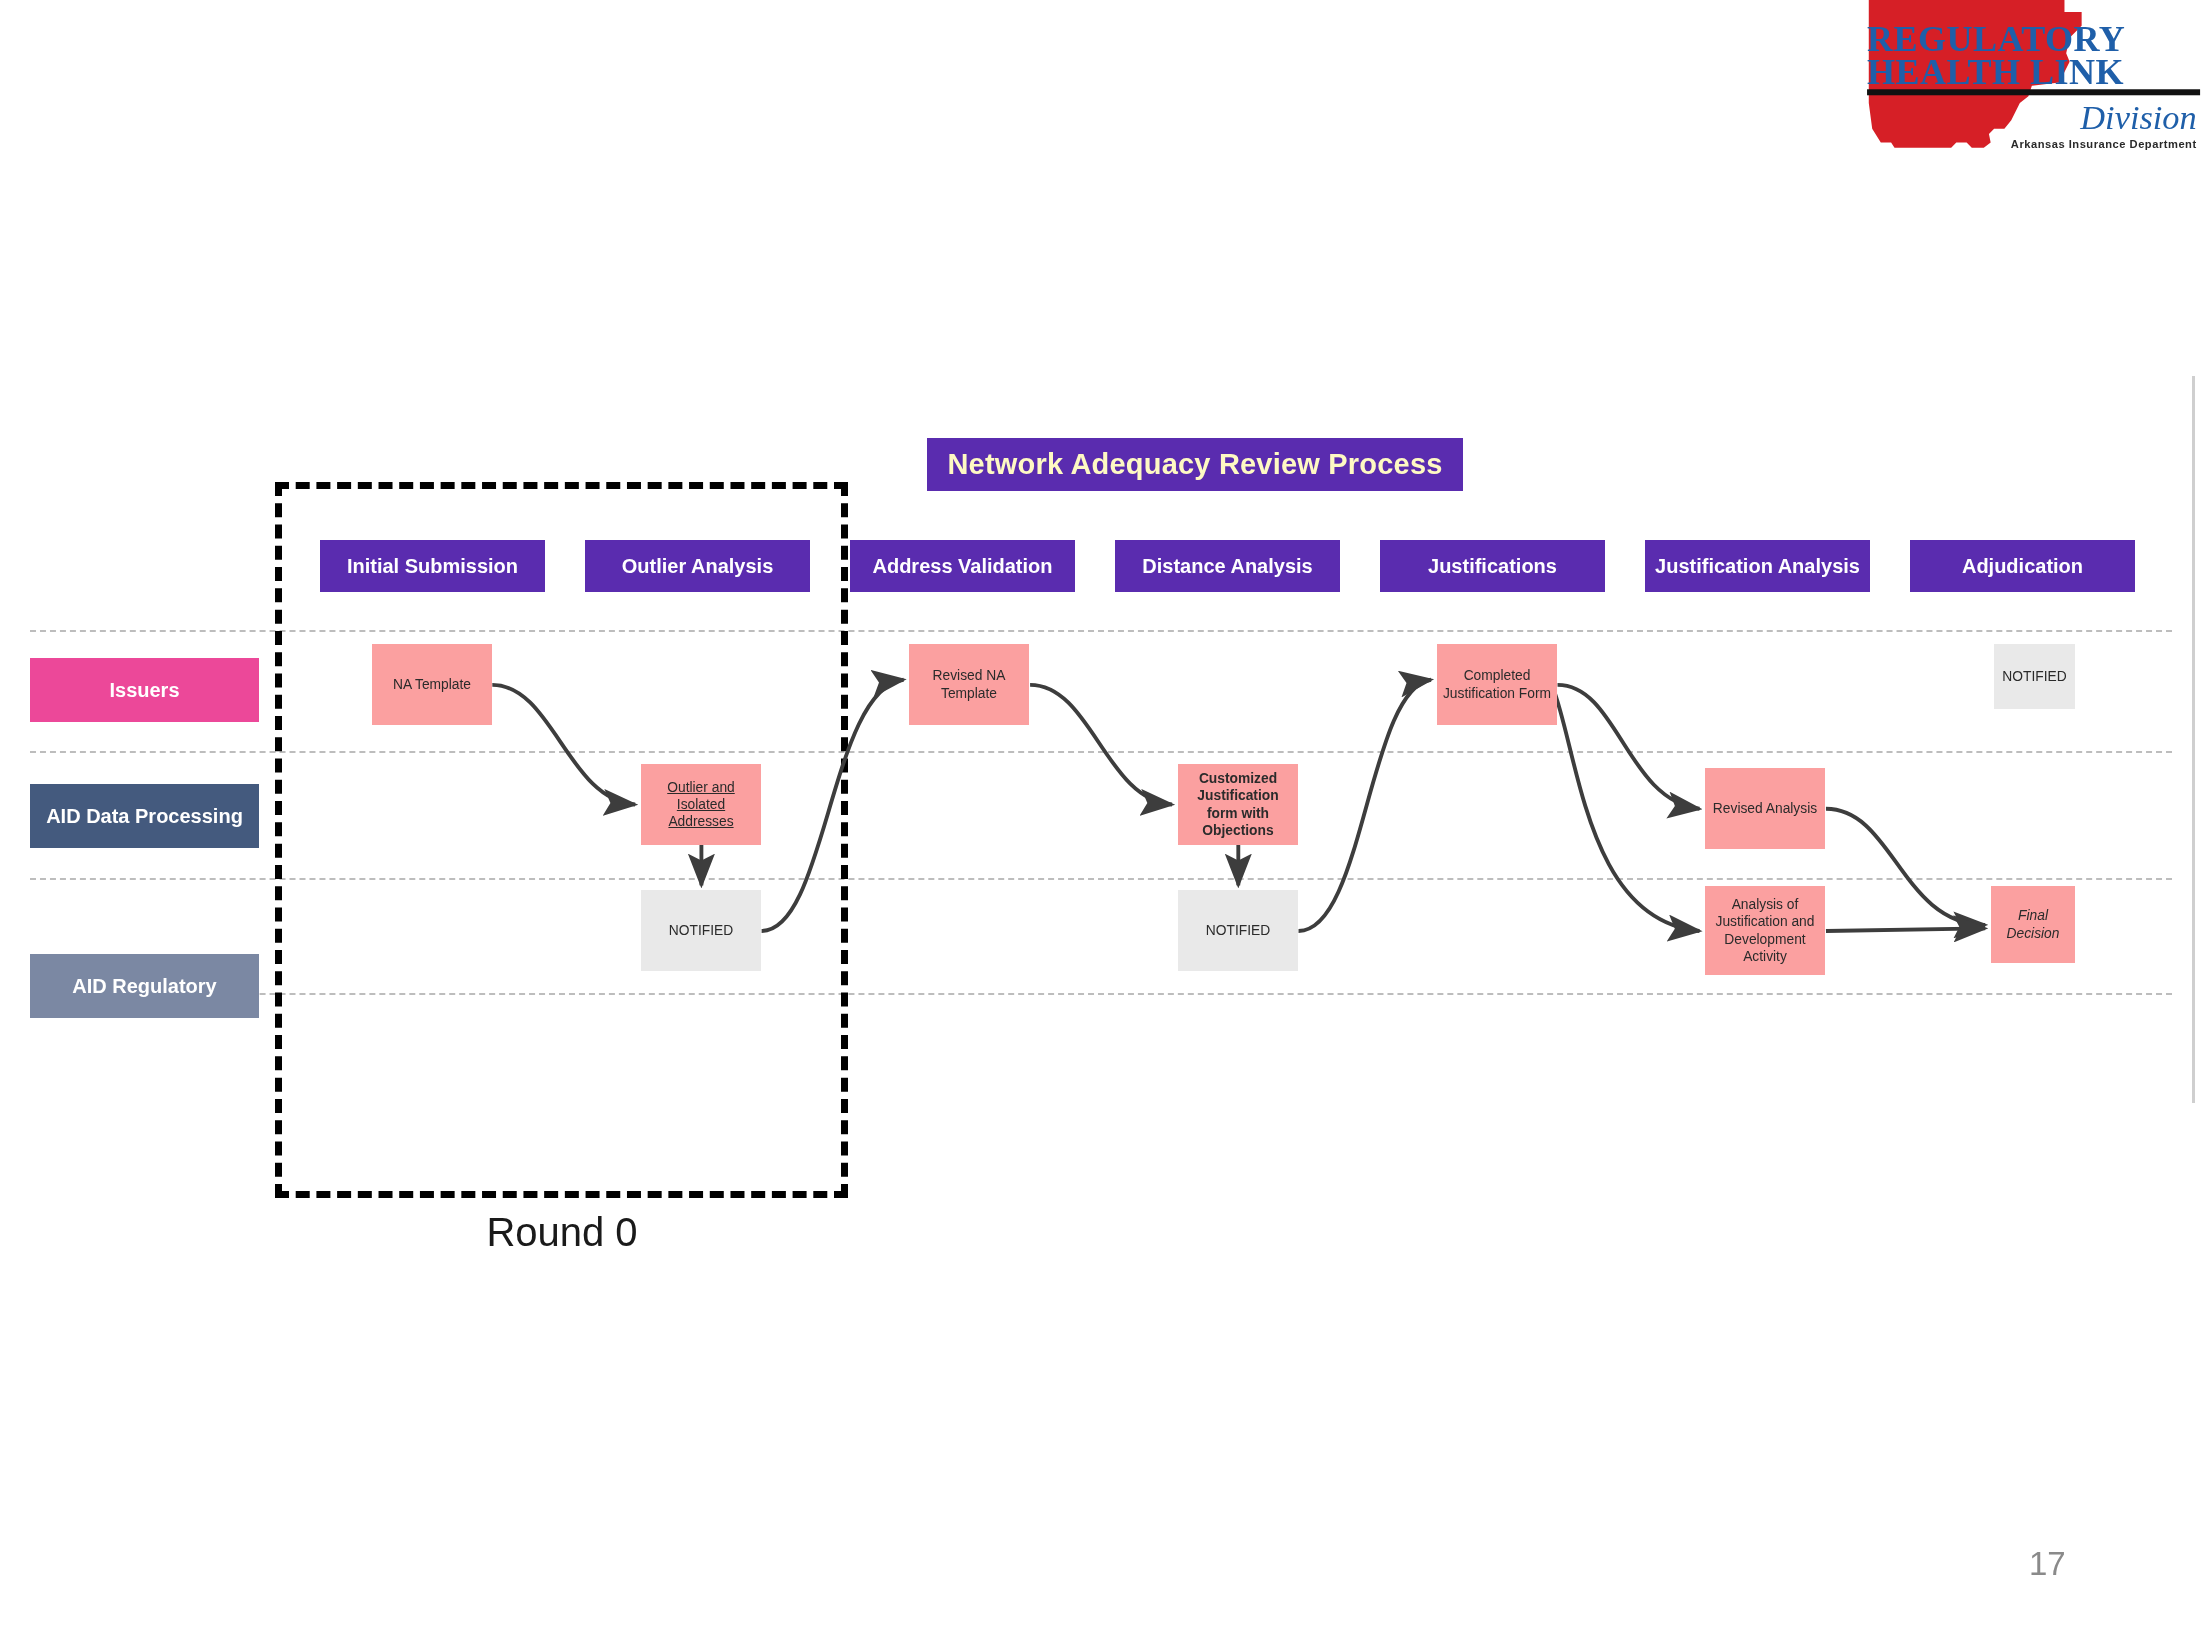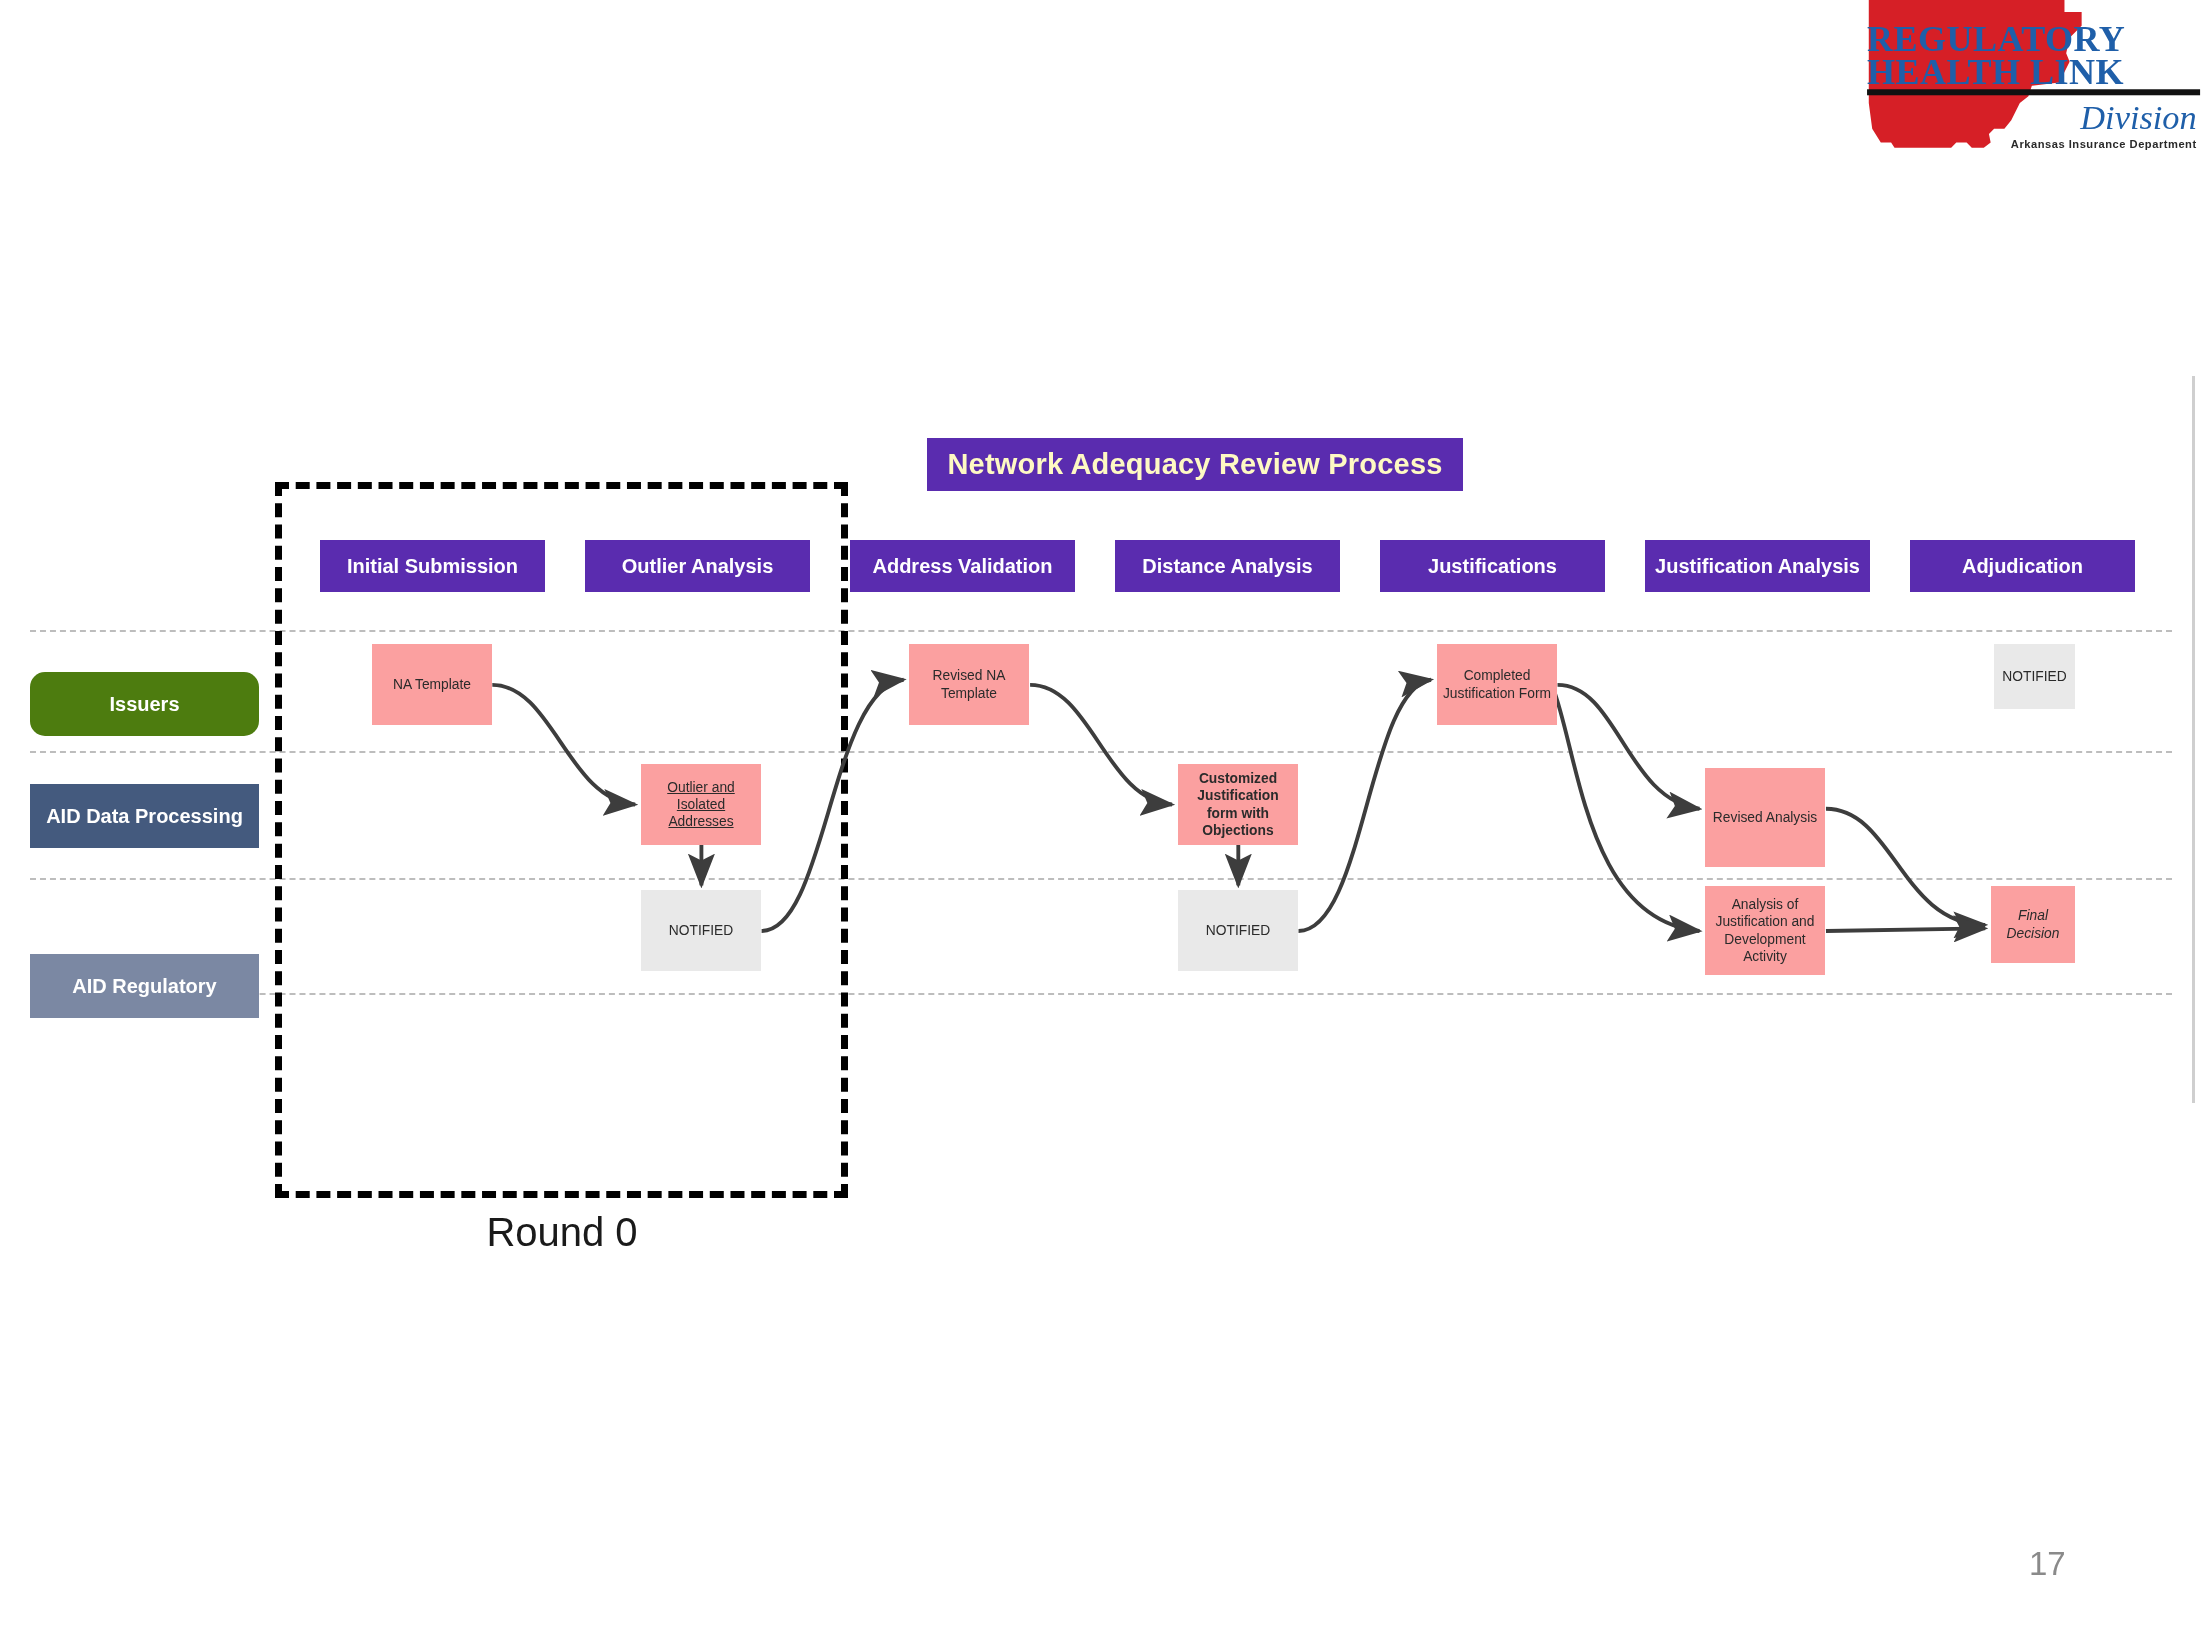--- a/index.html
+++ b/index.html
@@ -198,21 +198,21 @@
       <div class="phase-header" style="left: 320px; top: 540px; width: 225px;">Initial Submission</div>
       <div class="phase-header" style="left: 585px; top: 540px; width: 225px;">Outlier Analysis</div>
       <div class="phase-header" style="left: 850px; top: 540px; width: 225px;">Address Validation</div>
       <div class="phase-header" style="left: 1115px; top: 540px; width: 225px;">Distance Analysis</div>
       <div class="phase-header" style="left: 1380px; top: 540px; width: 225px;">Justifications</div>
       <div class="phase-header" style="left: 1645px; top: 540px; width: 225px;">Justification Analysis</div>
       <div class="phase-header" style="left: 1910px; top: 540px; width: 225px;">Adjudication</div>
     </div>
 
   <div id="lane-labels">
-      <div class="lane-label" style="top: 672px; background: #4d7c0f; border-radius: 15px;">Issuers</div>
+      <div class="lane-label" style="top: 658px; background: #ec4899;">Issuers</div>
       <div class="lane-label" style="top: 784px; background: rgb(68, 90, 126);">AID Data Processing</div>
       <div class="lane-label" style="top: 906px; background: rgb(123, 136, 163); margin-top: 48px;">AID Regulatory</div>
     </div>
 
   <svg id="connectors" viewBox="0 0 2560 1920" xmlns="http://www.w3.org/2000/svg">
     <defs>
       <marker id="arrowhead" markerWidth="9" markerHeight="7" refX="8.2" refY="3.5" orient="auto" markerUnits="strokeWidth">
         <path d="M0,0 L9,3.5 L0,7 L1.8,3.5 Z" fill="#3d3d3d"></path>
       </marker>
     </defs>
@@ -241,21 +241,21 @@
   </svg>
 
   <div id="nodes">
       <div class="node pink" style="left: 372px; top: 644px; width: 120px; height: 81px;">NA Template</div>
       <div class="node pink" style="left: 641px; top: 764px; width: 120px; height: 81px; text-decoration: underline;">Outlier and Isolated Addresses</div>
       <div class="node gray" style="left: 641px; top: 890px; width: 120px; height: 81px;">NOTIFIED</div>
       <div class="node pink" style="left: 909px; top: 644px; width: 120px; height: 81px;">Revised NA Template</div>
       <div class="node pink" style="left: 1178px; top: 764px; width: 120px; height: 81px; font-weight: bold;">Customized Justification form with Objections</div>
       <div class="node gray" style="left: 1178px; top: 890px; width: 120px; height: 81px;">NOTIFIED</div>
       <div class="node pink" style="left: 1437px; top: 644px; width: 120px; height: 81px;">Completed Justification Form</div>
-      <div class="node pink" style="left: 1705px; top: 768px; width: 120px; height: 99px;">Revised Analysis</div>
+      <div class="node pink" style="left: 1705px; top: 768px; width: 120px; height: 81px;">Revised Analysis</div>
       <div class="node pink" style="left: 1705px; top: 886px; width: 120px; height: 89px;">Analysis of Justification and Development Activity</div>
       <div class="node gray" style="left: 1994px; top: 644px; width: 81px; height: 65px;">NOTIFIED</div>
       <div class="node pink" style="left: 1991px; top: 886px; width: 84px; height: 77px; font-style: italic;">Final Decision</div>
     </div>
 
   <div id="right-rule"></div>
 
   <div id="page-number">17</div>
 
 </div>

